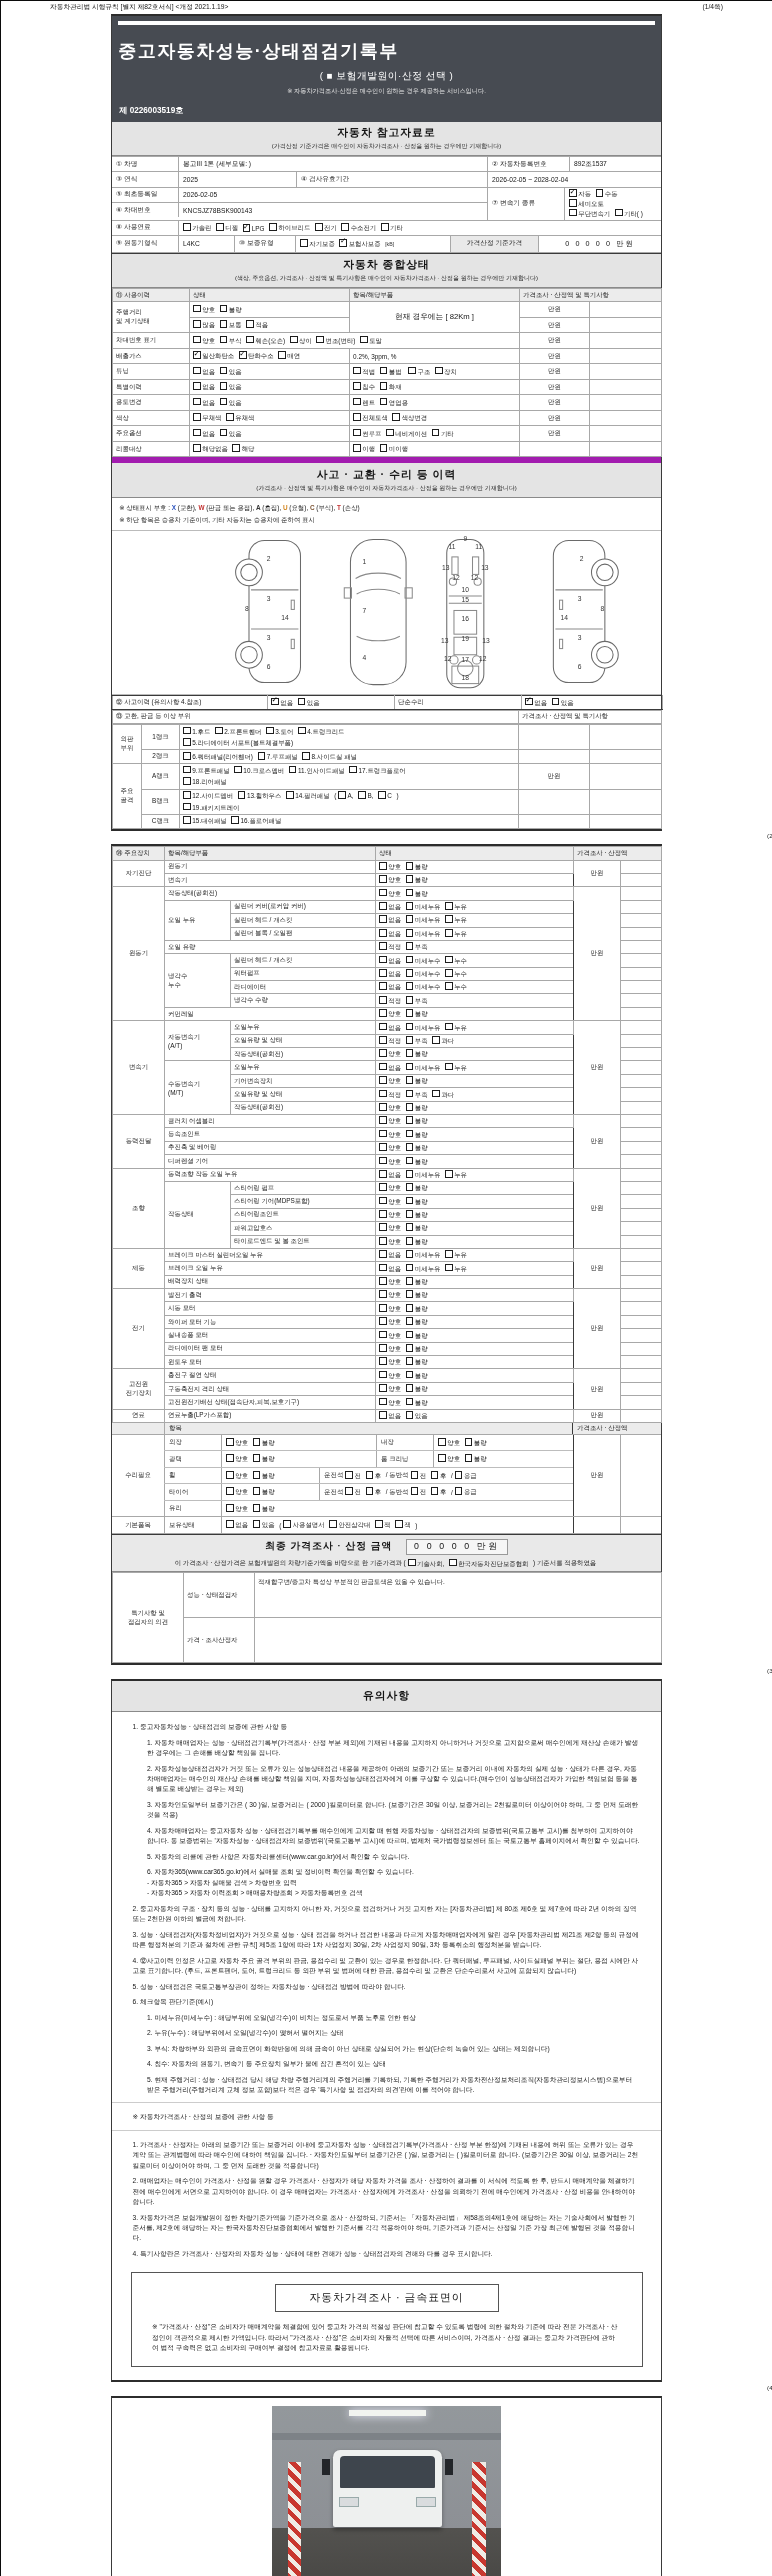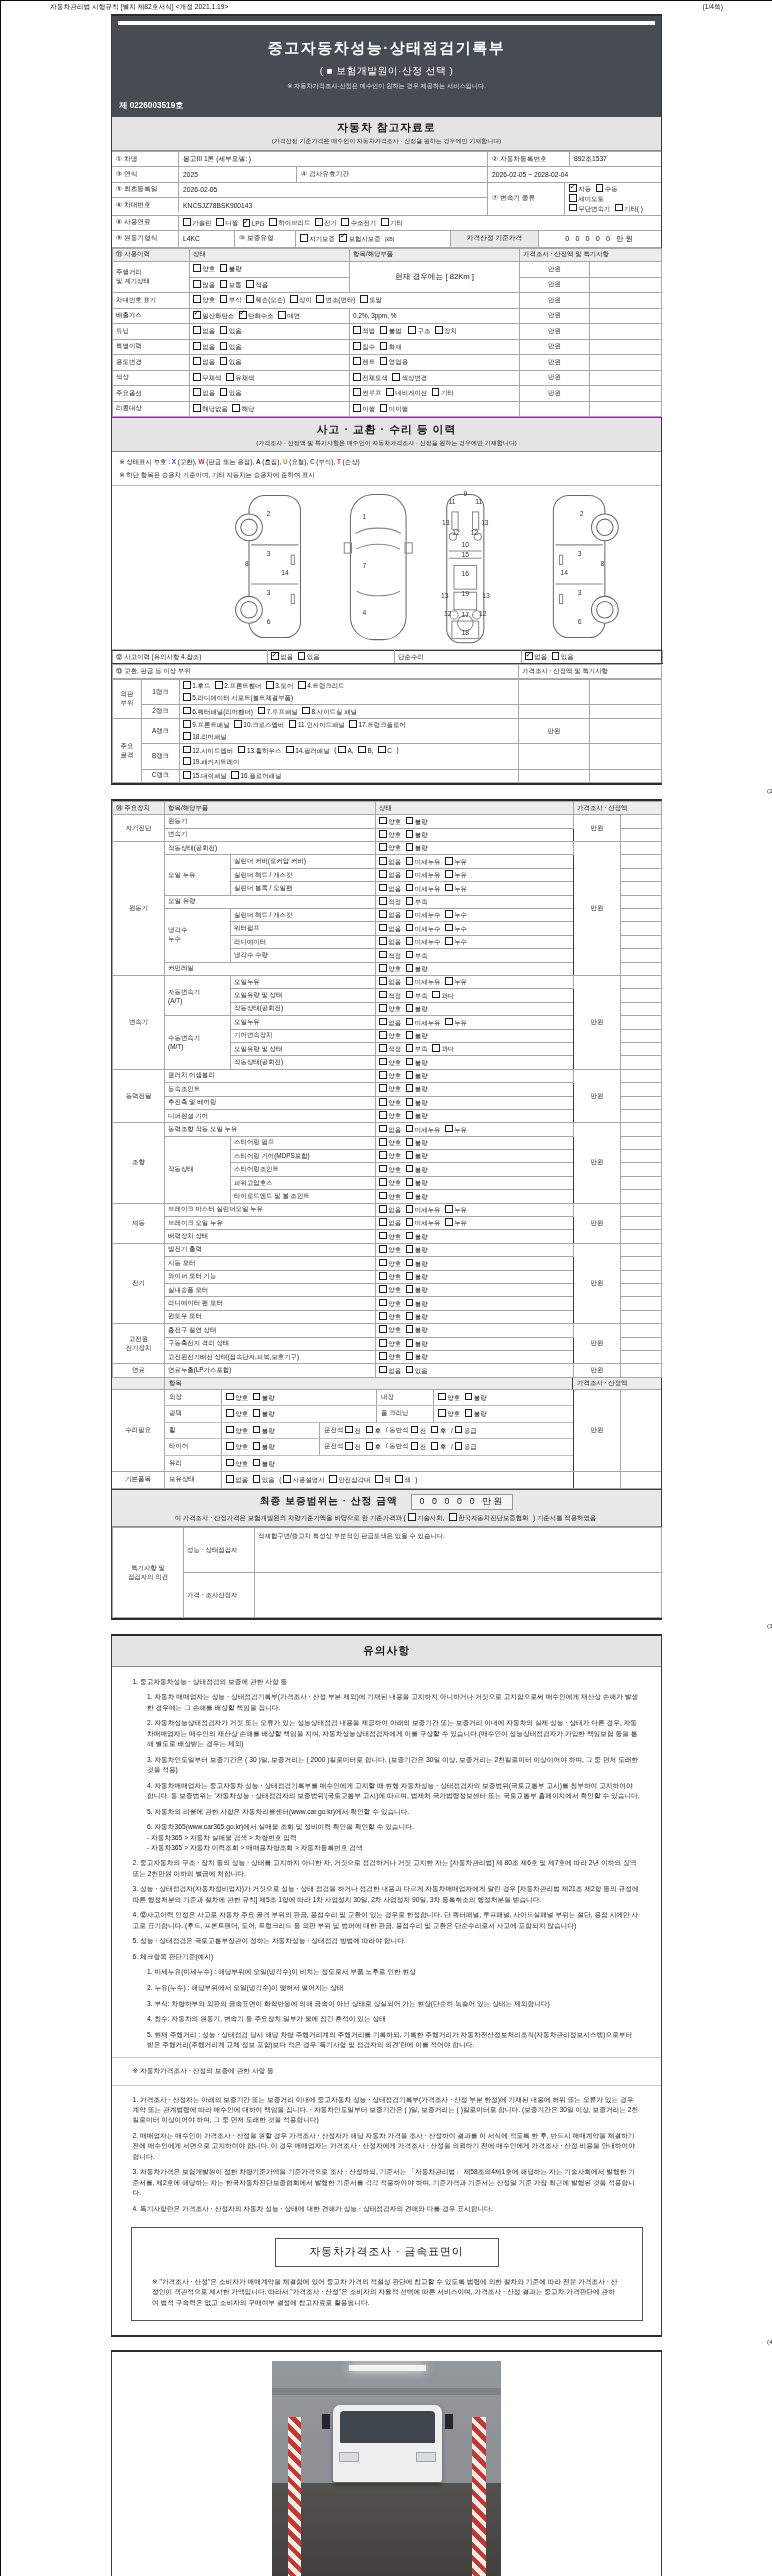--- a/index.html
+++ b/index.html
@@ -5,21 +5,21 @@
   html,body{margin:0;padding:0;background:#fff;}
   body{width:773px;font-family:"Liberation Sans","DejaVu Sans",sans-serif;color:#151515;}
   .sheet{width:773px;min-height:2576px;border:1px solid #0b0b0b;box-sizing:border-box;background:#fff;overflow:hidden;}
   .topline{display:flex;justify-content:space-between;font-size:6.7px;padding:2.1px 49px 2.1px 49px;color:#111;}
   .col{width:551px;margin:0 auto;box-sizing:border-box;}
   .pagebox{border-left:1px solid #3a3a3a;border-right:1px solid #3a3a3a;border-top:2.6px solid #2c2c2c;border-bottom:2.6px solid #2c2c2c;background:#fff;}
   .marker{width:675px;margin:1.5px auto 3.1px;text-align:right;font-size:6.2px;color:#222;}
   
   .dhead{background:#474b52;color:#fff;padding:5.2px 6.2px 0;}
   .dhead .stripe{height:4.1px;background:#fff;margin-bottom:13.4px;}
-  .dhead .t1{text-align:center;font-size:15px;font-weight:bold;letter-spacing:1.5px;}
+  .dhead .t1{text-align:left;font-size:18px;font-weight:bold;letter-spacing:1.5px;}
   .dhead .t2{text-align:center;font-size:9.8px;margin-top:7.2px;letter-spacing:0.5px;}
   .dhead .t3{text-align:center;font-size:6.2px;color:#e3e3e3;margin-top:4.1px;}
   .dhead .docno{font-size:8.2px;font-weight:bold;text-align:left;padding:9.3px 1px 5.2px;}
   
   .stitle{background:#e4e4e4;border-bottom:0.5px solid #8a8a8a;text-align:center;padding:4.6px 0 3.6px;}
   .stitle .a{font-size:10.8px;font-weight:bold;letter-spacing:1px;}
   .stitle .b{font-size:6px;margin-top:2.1px;color:#222;}
   
   table{border-collapse:collapse;width:100%;table-layout:fixed;}
   td,th{border:0.5px solid #a8a8a8;font-size:6.4px;padding:0.5px 3.1px;height:13.4px;box-sizing:border-box;font-weight:normal;text-align:left;vertical-align:middle;overflow:hidden;}
@@ -136,20 +136,24 @@
           <div class="bi-cell bi-lab" style="width:61px">⑩ 보증유형</div>
           <div class="bi-cell" style="width:155px">
             <span><span class="ckitem"><span class="cb"></span><span>자기보증</span></span><span class="ckitem"><span class="cb on"></span><span>보험사보증</span></span></span>
             <span class="seg" style="font-size:5.2px;color:#333">[kB]</span>
           </div>
           <div class="bi-cell bi-lab shade" style="width:88px;justify-content:center">가격산정 기준가격</div>
           <div class="bi-cell" style="flex:1;justify-content:center;letter-spacing:2.1px;font-size:7.2px">0 0 0 0 0 만원</div>
         </div>
       </div>
 
+      <div class="stitle" style="border-top:1px solid #3a3a3a">
+        <div class="a">자동차 종합상태</div>
+        <div class="b">(색상, 주요옵션, 가격조사 · 산정액 및 특기사항은 매수인이 자동차가격조사 · 산정을 원하는 경우에만 기재합니다)</div>
+      </div>
       <table>
         <colgroup>
             <col style="width:77px">
             <col style="width:160px">
             <col style="width:170px">
             <col style="width:70px">
             <col style="width:72px">
           </colgroup>
         <tbody id="comp-body">
             <tr class="hd">
@@ -222,21 +226,21 @@
             <tr style="height: 15.5px;">
               <td rowspan="1" style="white-space: pre-line;">리콜대상</td>
               <td><span class="ckitem"><span class="cb"></span><span>해당없음</span></span><span class="ckitem"><span class="cb"></span><span>해당</span></span></td>
               <td rowspan="1"><span class="ckitem"><span class="cb"></span><span>이행</span></span><span class="ckitem"><span class="cb"></span><span>미이행</span></span></td>
               <td class="ct bL2"></td>
               <td></td>
             </tr>
           </tbody>
       </table>
 
-      <div class="stitle" style="border-top:1px solid #a21caf">
+      <div class="stitle" style="border-top:6px solid #a21caf">
         <div class="a">사고 · 교환 · 수리 등 이력</div>
         <div class="b">(가격조사 · 산정액 및 특기사항은 매수인이 자동차가격조사 · 산정을 원하는 경우에만 기재합니다)</div>
       </div>
       <div class="legend">
         <div id="legend1"><span>※ 상태표시 부호 : </span><span style="color: rgb(42, 82, 190); font-weight: bold;">X</span><span> (교환), </span><span style="color: rgb(194, 48, 48); font-weight: bold;">W</span><span> (판금 또는 용접), </span><span style="color: rgb(51, 51, 51); font-weight: bold;">A</span><span> (흠집), </span><span style="color: rgb(210, 133, 30); font-weight: bold;">U</span><span> (요철), </span><span style="color: rgb(122, 82, 48); font-weight: bold;">C</span><span> (부식), </span><span style="color: rgb(194, 48, 48); font-weight: bold;">T</span><span> (손상)</span></div>
         <div>※ 하단 항목은 승용차 기준이며, 기타 자동차는 승용차에 준하여 표시</div>
       </div>
 
       <div style="padding:3.1px 0;border-bottom:0.5px solid #bbb;">
         <svg id="car-svg" width="549" height="155" viewBox="0 0 1066 300">
@@ -765,21 +769,21 @@
               <span class="ckitem"><span class="cb"></span><span>잭</span></span>
               <span class="ckitem"><span class="cb"></span><span>잭</span></span>
               <span class="seg">)</span>
             </div>
             <div class="ocell" style="width: 47px; border-left: 1px solid rgb(58, 58, 58);"></div>
             <div class="ocell" style="width: 41px;"></div>
           </div>
         </div>
 
       <div class="fp">
-        <span class="l1">최종 보증범위는 · 산정 금액</span>
+        <span class="l1">최종 가격조사 · 산정 금액</span>
         <span class="v">0  0  0  0  0 만원</span>
         <div class="note" id="final-note"><span class="seg">이 가격조사 · 산정가격은 보험개발원의 차량기준가액을 바탕으로 한 기준가격과 (</span><span class="ckitem"><span class="cb"></span><span>기술사회,</span></span><span class="ckitem"><span class="cb"></span><span>한국자동차진단보증협회</span></span><span class="seg">) 기준서를 적용하였음</span></div>
       </div>
 
       <table>
         <colgroup>
             <col style="width:71px">
             <col style="width:71px">
             <col style="width:407px">
           </colgroup>

